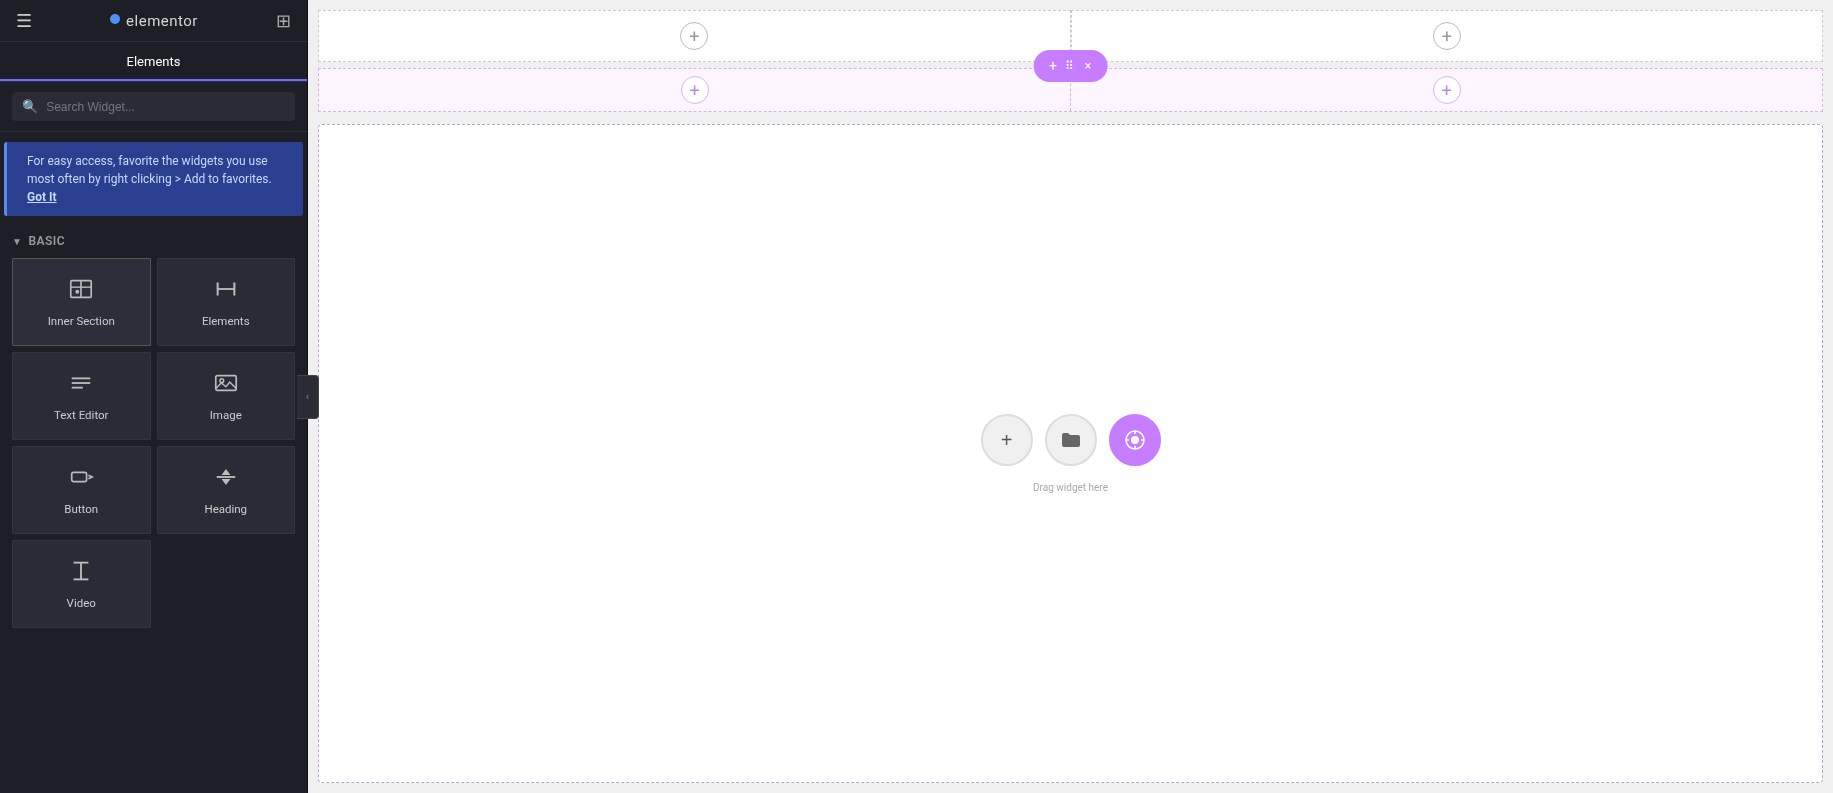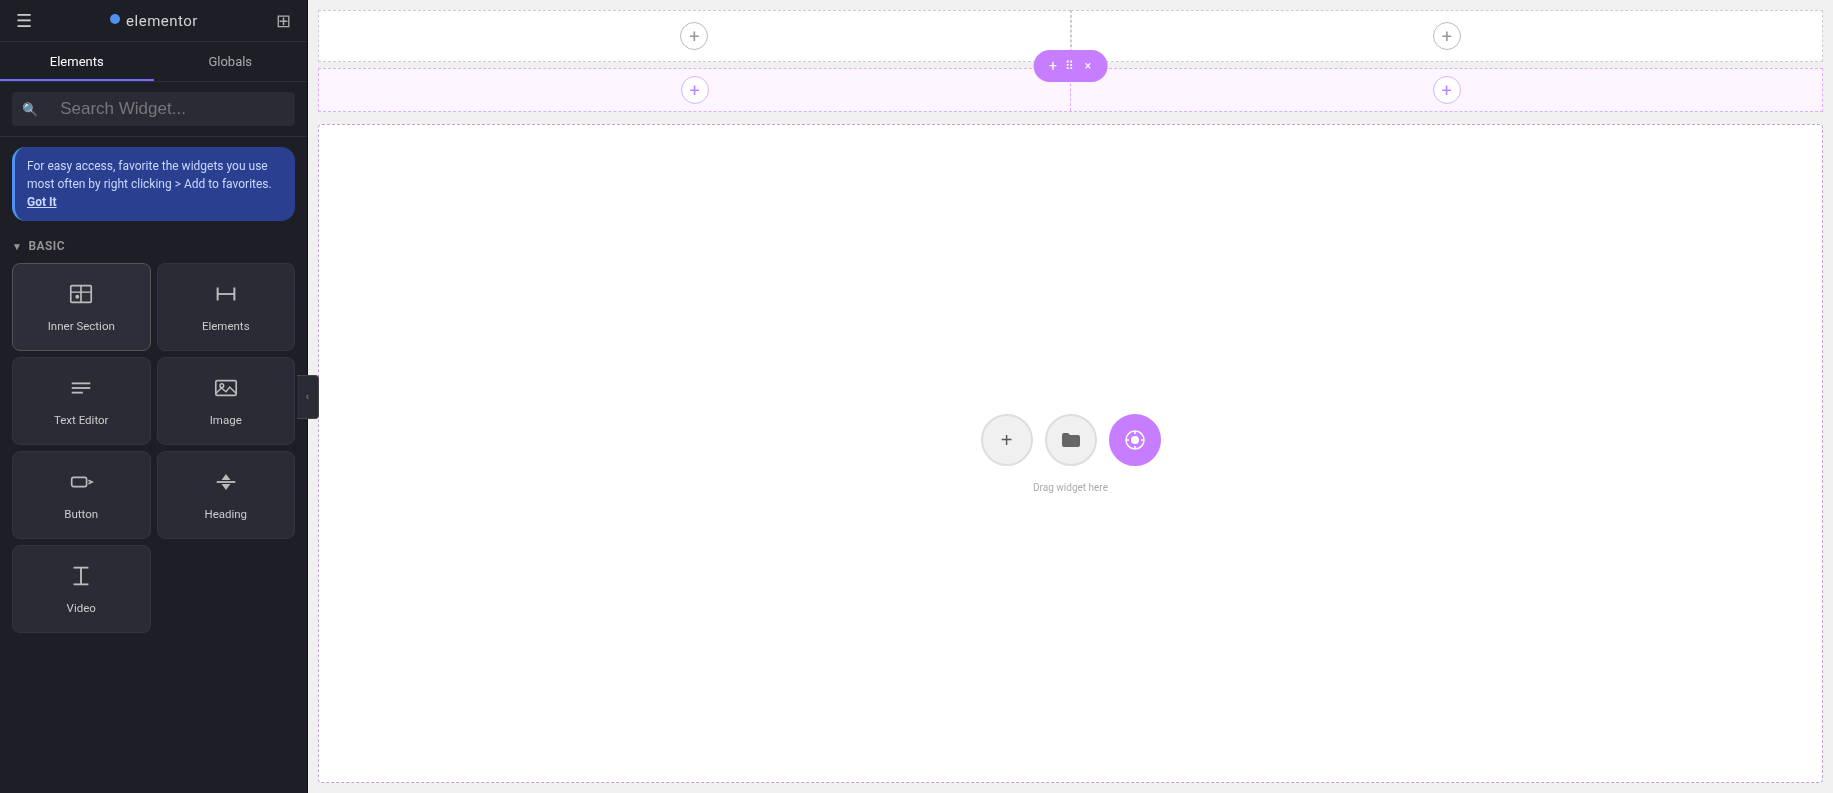--- a/index.html
+++ b/index.html
@@ -115,36 +115,35 @@
     #search-icon {
       color: #888;
       font-size: 13px;
     }
 
     #search-input {
       background: transparent;
       border: none;
       outline: none;
       color: #a3a3a3;
-      font-size: 17px;
-      flex: 1;
-      margin-left: 14px;
+      font-size: 12px;
+      flex: 1;
     }
 
     #search-input::placeholder {
       color: #777;
     }
 
     
     #tip-box {
-      margin: 10px 12px;
+      margin: 10px 4px;
       background: #2a3f8f;
       border-left: 3px solid #4f90f0;
-      padding: 10px 12px;
-      border-radius: 14px;
+      padding: 10px 20px;
+      border-radius: 3px;
       color: #c8d8ff;
       font-size: 12px;
       line-height: 1.5;
     }
 
     #tip-box .got-it {
       font-weight: 700;
       text-decoration: underline;
       cursor: pointer;
     }
@@ -174,21 +173,21 @@
     }
 
     #widgets-grid {
       display: grid;
       grid-template-columns: 1fr 1fr;
       gap: 6px;
     }
 
     .widget-item {
       background: #2a2b35;
-      border-radius: 8px;
+      border-radius: 1px;
       display: flex;
       flex-direction: column;
       align-items: center;
       justify-content: center;
       padding: 14px 8px;
       cursor: grab;
       border: 1px solid #33343f;
       transition: background 0.15s;
       min-height: 88px;
       position: relative;
@@ -416,21 +415,20 @@
     <span id="hamburger-icon">☰</span>
     <div id="logo-area">
       <div id="logo-dot"></div>
       <span id="logo-text">elementor</span>
     </div>
     <span id="grid-icon">⊞</span>
   </div>
 
   <div id="tabs-bar">
     <div class="tab-item active">Elements</div>
-    <div class="tab-item">Globals</div>
   </div>
 
   <div id="search-container">
     <div id="search-box">
       <span id="search-icon">🔍</span>
       <input id="search-input" type="text" placeholder="Search Widget..." style="">
     </div>
   </div>
 
   <div id="tip-box">

